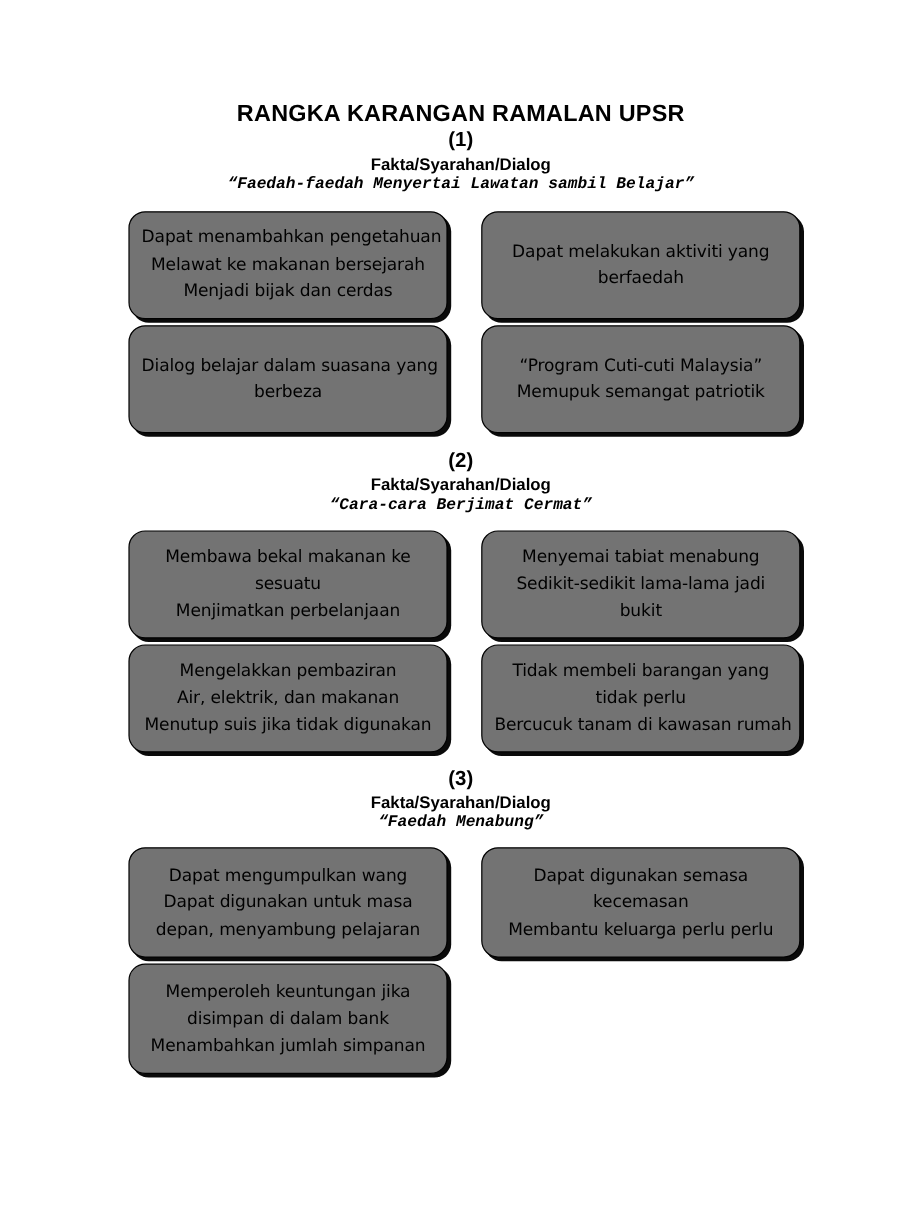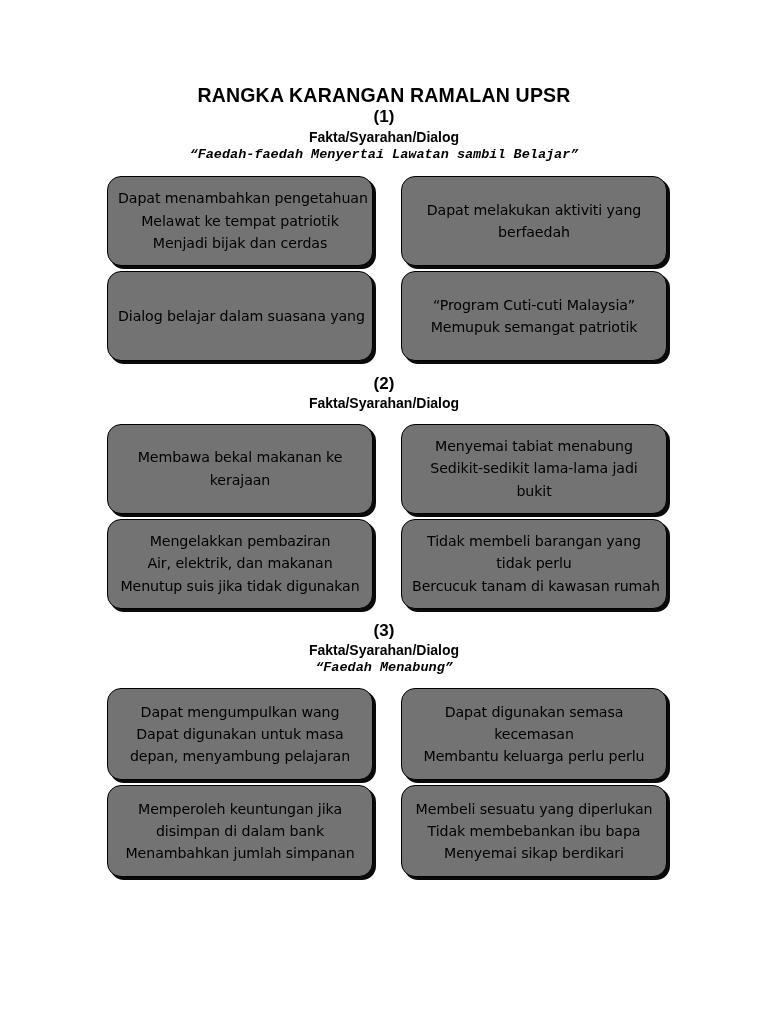--- a/index.html
+++ b/index.html
@@ -139,60 +139,63 @@
       <div class="section-number">(1)</div>
       <div class="section-kind">Fakta/Syarahan/Dialog</div>
       <div class="section-topic">“Faedah-faedah Menyertai Lawatan sambil Belajar”</div>
     </div>
 
     <div class="box-grid grid-sec1">
       <div class="box-row row-tall">
         <div class="idea-box">
           <div class="lines">
             <span>Dapat menambahkan pengetahuan</span>
-            <span>Melawat ke tempat patriotik</span>
+            <span>Melawat ke makanan bersejarah</span>
             <span>Menjadi bijak dan cerdas</span>
           </div>
         </div>
         <div class="idea-box">
           <div class="lines">
             <span>Dapat melakukan aktiviti yang</span>
             <span>berfaedah</span>
           </div>
         </div>
       </div>
 
       <div class="box-row row-tall">
         <div class="idea-box">
           <div class="lines">
             <span>Dialog belajar dalam suasana yang</span>
+            <span>berbeza</span>
           </div>
         </div>
         <div class="idea-box">
           <div class="lines">
             <span>“Program Cuti-cuti Malaysia”</span>
             <span>Memupuk semangat patriotik</span>
           </div>
         </div>
       </div>
     </div>
   </div>
 
   <div class="section section-2">
     <div class="section-head">
       <div class="section-number">(2)</div>
       <div class="section-kind">Fakta/Syarahan/Dialog</div>
+      <div class="section-topic">“Cara-cara Berjimat Cermat”</div>
     </div>
 
     <div class="box-grid grid-sec2">
       <div class="box-row row-tall">
         <div class="idea-box">
           <div class="lines">
             <span>Membawa bekal makanan ke</span>
-            <span>kerajaan</span>
+            <span>sesuatu</span>
+            <span>Menjimatkan perbelanjaan</span>
           </div>
         </div>
         <div class="idea-box">
           <div class="lines">
             <span>Menyemai tabiat menabung</span>
             <span>Sedikit-sedikit lama-lama jadi</span>
             <span>bukit</span>
           </div>
         </div>
       </div>
@@ -242,24 +245,17 @@
       </div>
 
       <div class="box-row row-sec3">
         <div class="idea-box">
           <div class="lines">
             <span>Memperoleh keuntungan jika</span>
             <span>disimpan di dalam bank</span>
             <span>Menambahkan jumlah simpanan</span>
           </div>
         </div>
-        <div class="idea-box">
-          <div class="lines">
-            <span>Membeli sesuatu yang diperlukan</span>
-            <span>Tidak membebankan ibu bapa</span>
-            <span>Menyemai sikap berdikari</span>
-          </div>
-        </div>
       </div>
     </div>
   </div>
 
 </div>
 
 </body></html>

